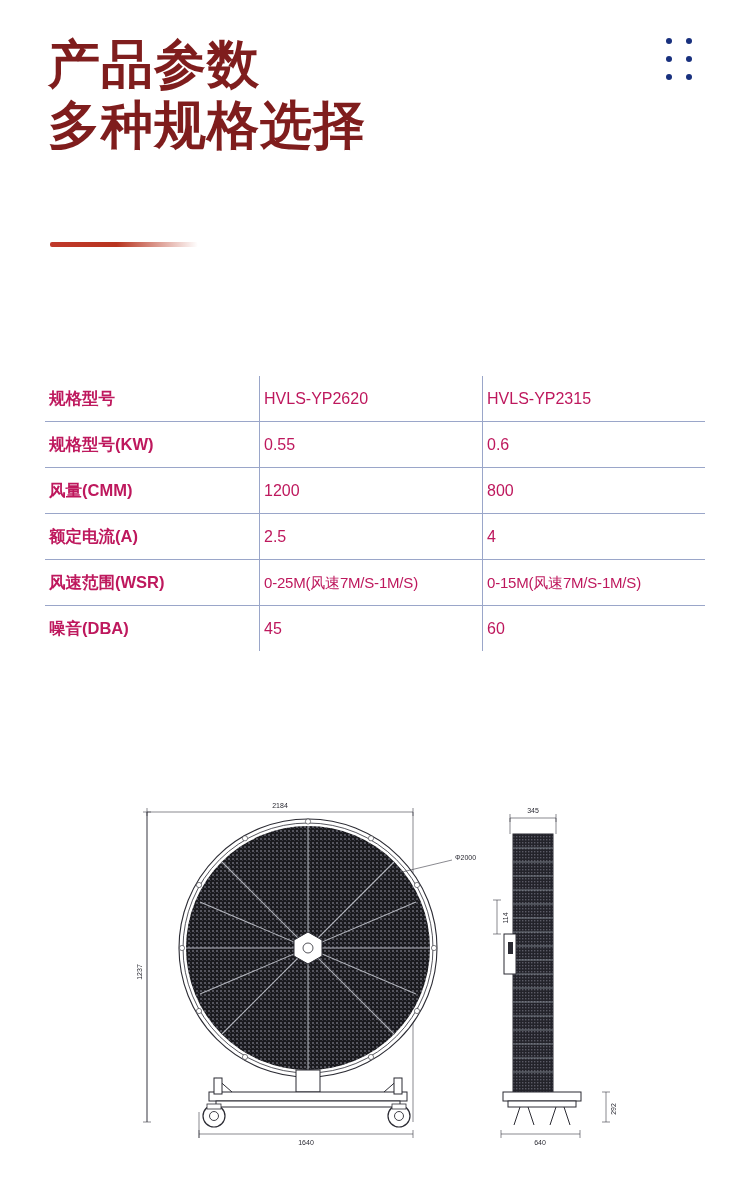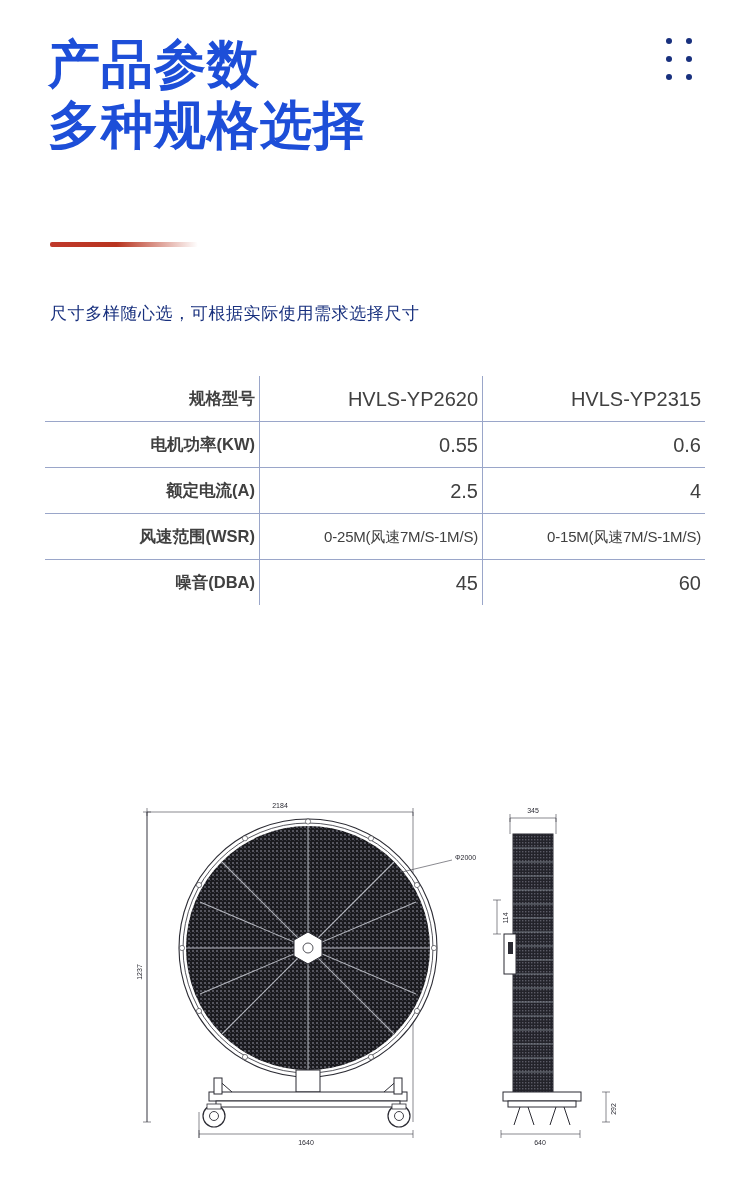--- a/index.html
+++ b/index.html
@@ -20,21 +20,21 @@
     height: 1186px;
     position: relative;
     background: #ffffff;
   }
 
   
   .headline {
     position: absolute;
     left: 48px;
     top: 34px;
-    color: #1d4ed8;
+    color: #7f1d1d;
     font-weight: bold;
     font-size: 52px;
     line-height: 1.17;
     letter-spacing: 1px;
   }
   .headline .line2 { display: block; }
 
   .dots {
     position: absolute;
     right: 44px;
@@ -87,33 +87,33 @@
     width: 100%;
     border-collapse: collapse;
     table-layout: fixed;
     border: 1px solid #9aa6c9;
     border-radius: 6px;
     overflow: hidden;
   }
   table.spec td {
     border: 1px solid #9aa6c9;
     height: 46px;
-    text-align: right;
+    text-align: left;
     vertical-align: middle;
-    color: #404040;
+    color: #be185d;
     font-size: 16px;
     padding: 3px 4px;
     line-height: 1.2;
   }
   table.spec td.label {
     font-weight: bold;
     width: 215px;
     font-size: 16.5px;
   }
-  table.spec td.val { font-size: 20px; }
+  table.spec td.val { font-size: 16px; }
   table.spec tr td:first-child { border-left: none; }
   table.spec tr td:last-child { border-right: none; }
   table.spec tr:first-child td { border-top: none; }
   table.spec tr:last-child td { border-bottom: none; }
   table.spec td.narrow { font-size: 15px; letter-spacing: -0.2px; }
 
   
   .drawing {
     position: absolute;
     left: 0;
@@ -144,34 +144,38 @@
     <i></i>
       <i></i>
       <i></i>
       <i></i>
       <i></i>
       <i></i>
   </div>
 
   <div class="rule"></div>
 
-  <div class="subtitle">尺寸多样随心选，可根据实际使用需求选择尺寸</div>
 
   <div class="spec-wrap">
     <table class="spec">
       <tbody>
         <tr>
           <td class="label">规格型号</td>
           <td class="val">HVLS-YP2620</td>
           <td class="val">HVLS-YP2315</td>
         </tr>
         <tr>
-          <td class="label">电机功率(KW)</td>
+          <td class="label">规格型号(KW)</td>
           <td class="val">0.55</td>
           <td class="val">0.6</td>
+        </tr>
+        <tr>
+          <td class="label">风量(CMM)</td>
+          <td class="val">1200</td>
+          <td class="val">800</td>
         </tr>
         <tr>
           <td class="label">额定电流(A)</td>
           <td class="val">2.5</td>
           <td class="val">4</td>
         </tr>
         <tr>
           <td class="label">风速范围(WSR)</td>
           <td class="val narrow">0-25M(风速7M/S-1M/S)</td>
           <td class="val narrow">0-15M(风速7M/S-1M/S)</td>

